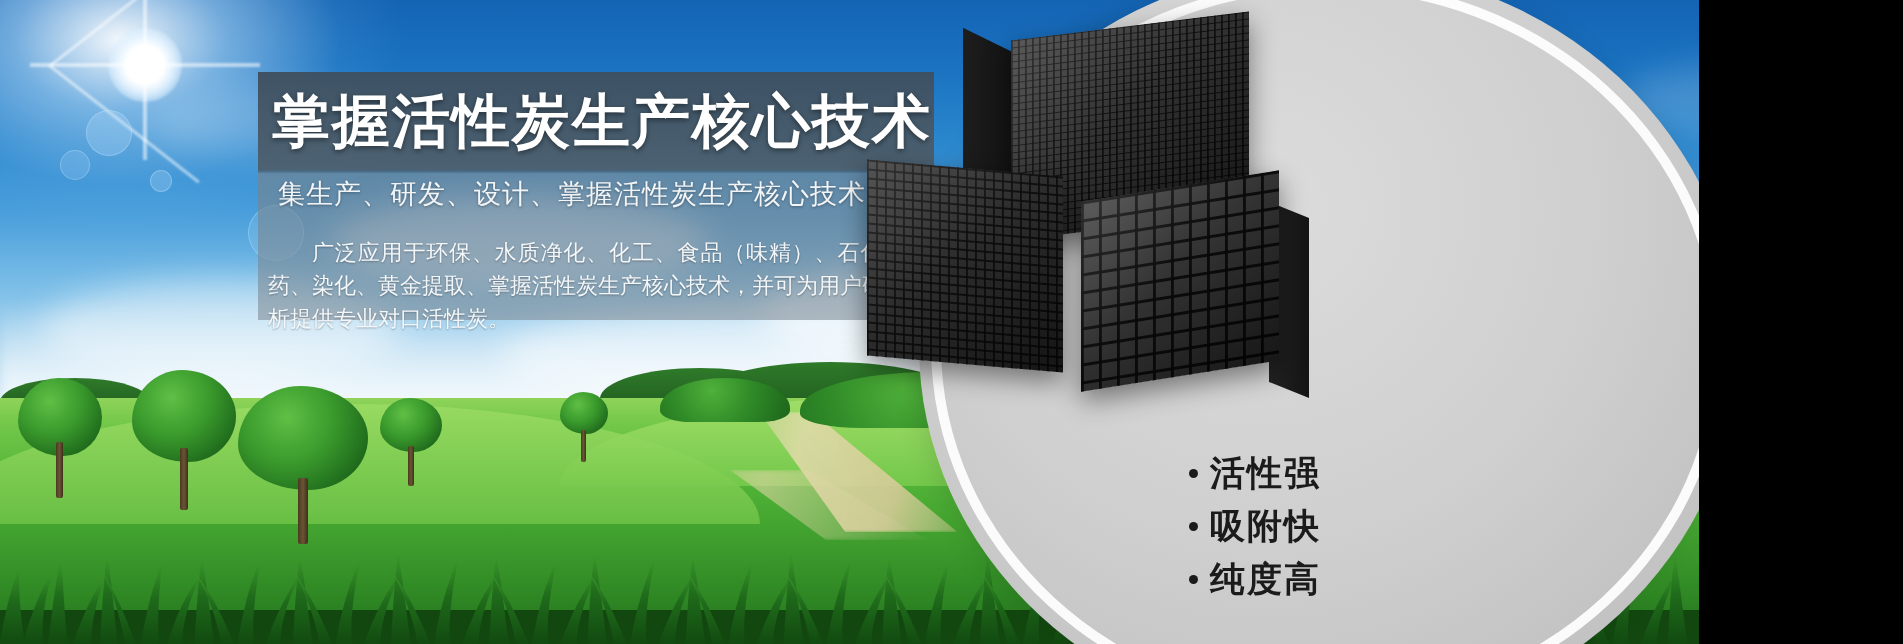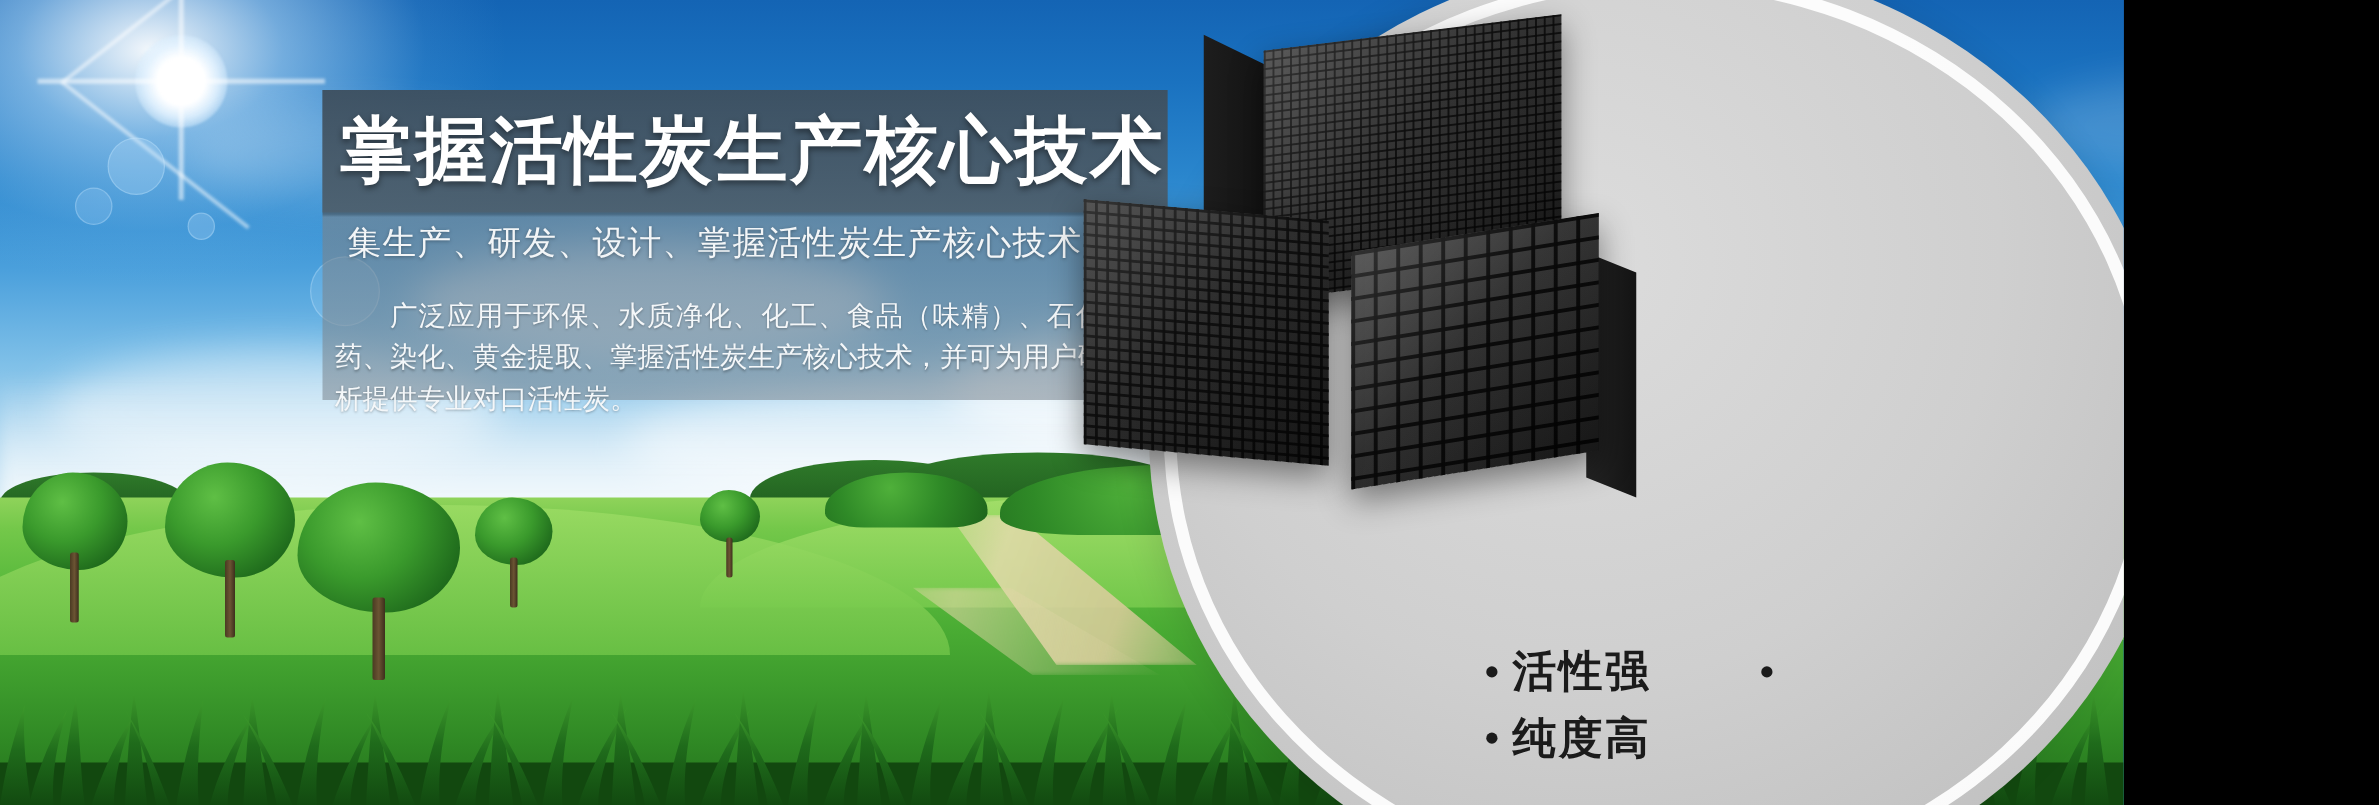--- a/index.html
+++ b/index.html
@@ -354,26 +354,27 @@
     opacity: .9;
   }
   .mesh-hl {
     position: absolute; inset: 0;
     background: linear-gradient(135deg, rgba(255,255,255,0.16) 0%, rgba(255,255,255,0.02) 45%, rgba(0,0,0,0.22) 100%);
   }
 
   
   .features {
     position: absolute;
-    right: 90px; bottom: 30px;
+    right: 90px; bottom: 41px;
     width: 420px;
     display: flex;
     flex-wrap: wrap;
     gap: 6px 38px;
     justify-content: flex-start;
+    flex-direction: column;
   }
   .feature {
     display: flex;
     align-items: center;
     gap: 12px;
     font-size: 35px;
     font-weight: bold;
     color: #1b1b1b;
     letter-spacing: 2px;
     white-space: nowrap;
@@ -568,20 +569,21 @@
     </div>
   </div>
 
   <div class="features">
     <div class="feature">
       <span class="dot"></span>
       <span>活性强</span>
     </div>
     <div class="feature">
       <span class="dot"></span>
+      <span>吸附快</span>
     </div>
     <div class="feature">
       <span class="dot"></span>
       <span>纯度高</span>
     </div>
   </div>
 
 </div>
 
 </body></html>

